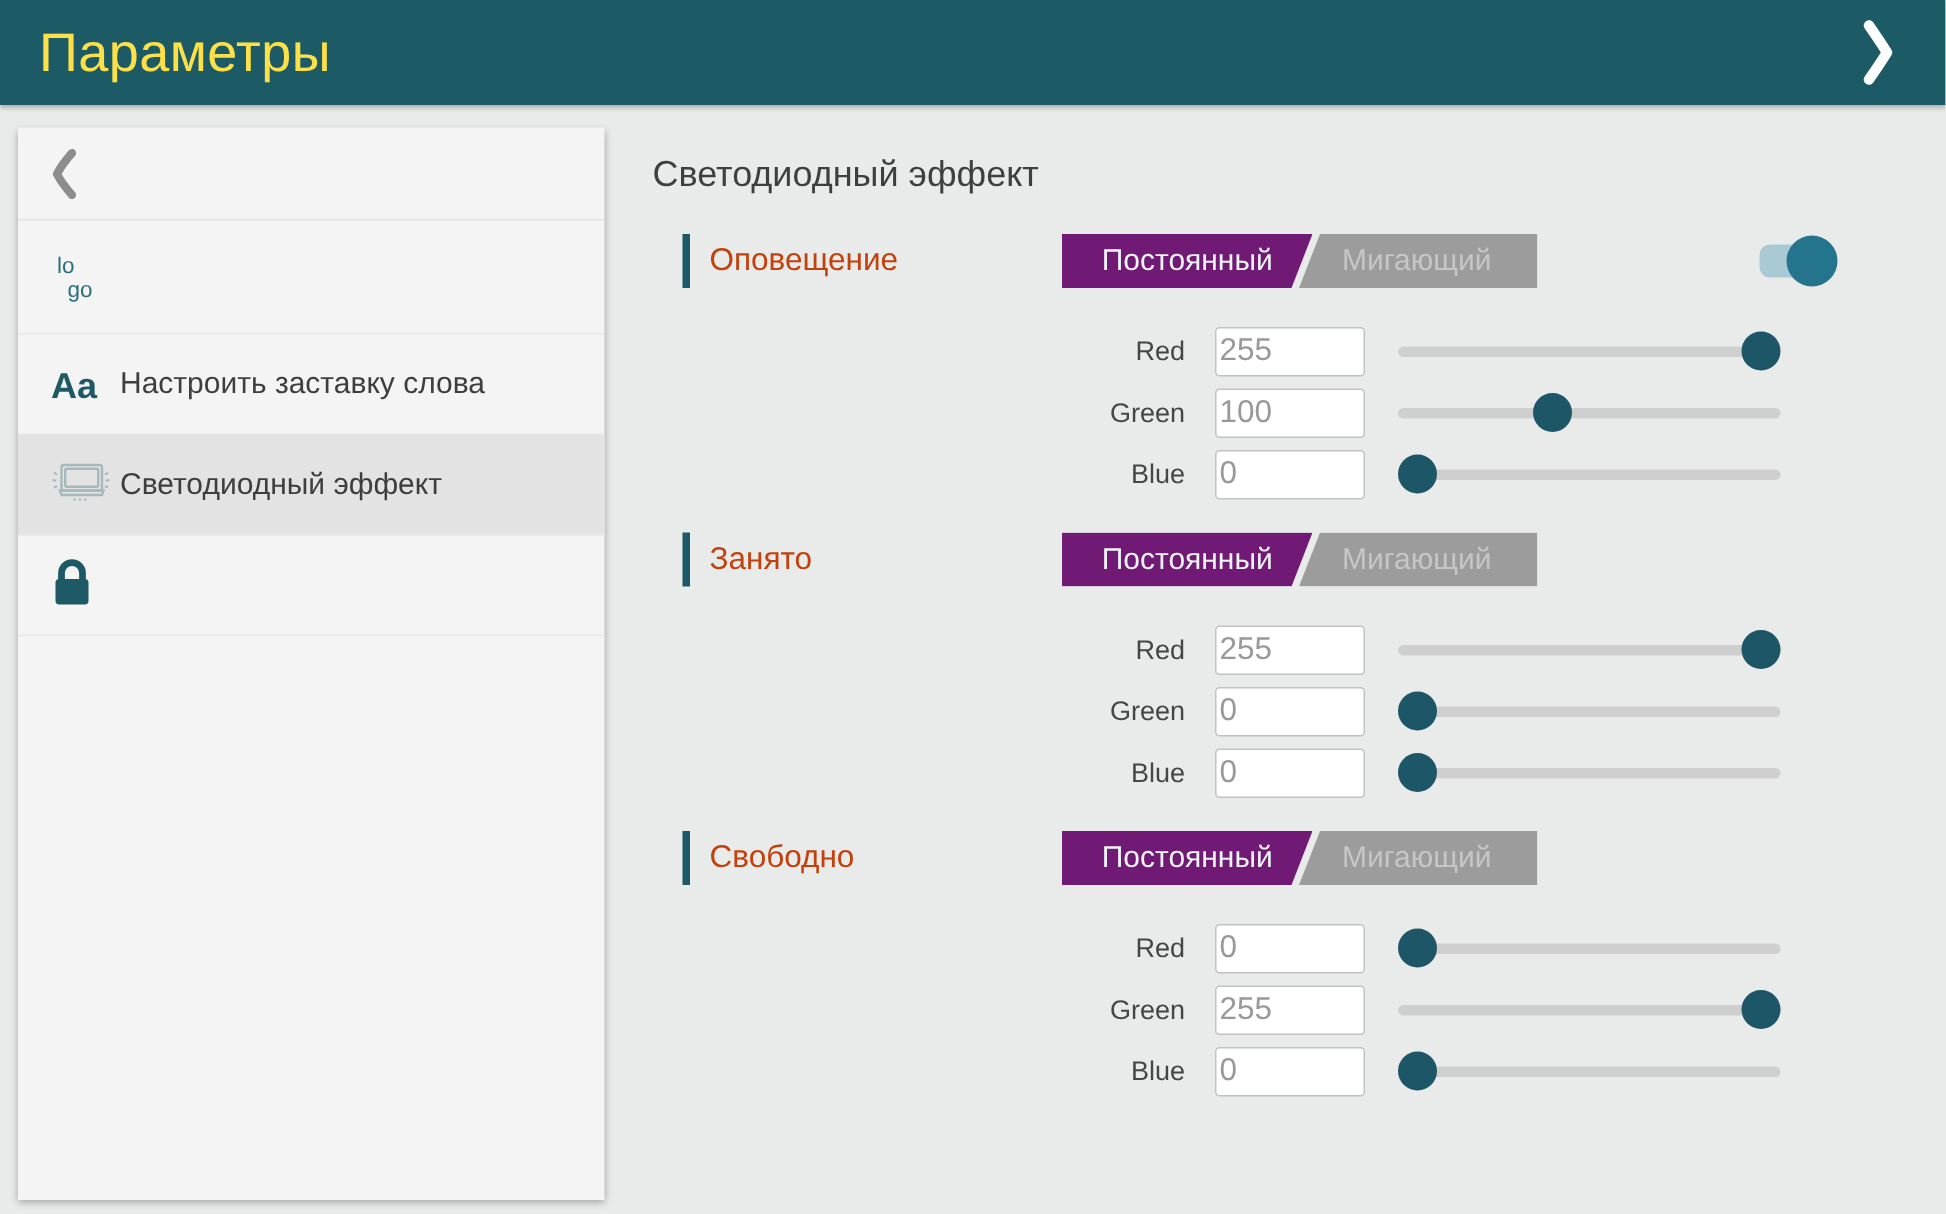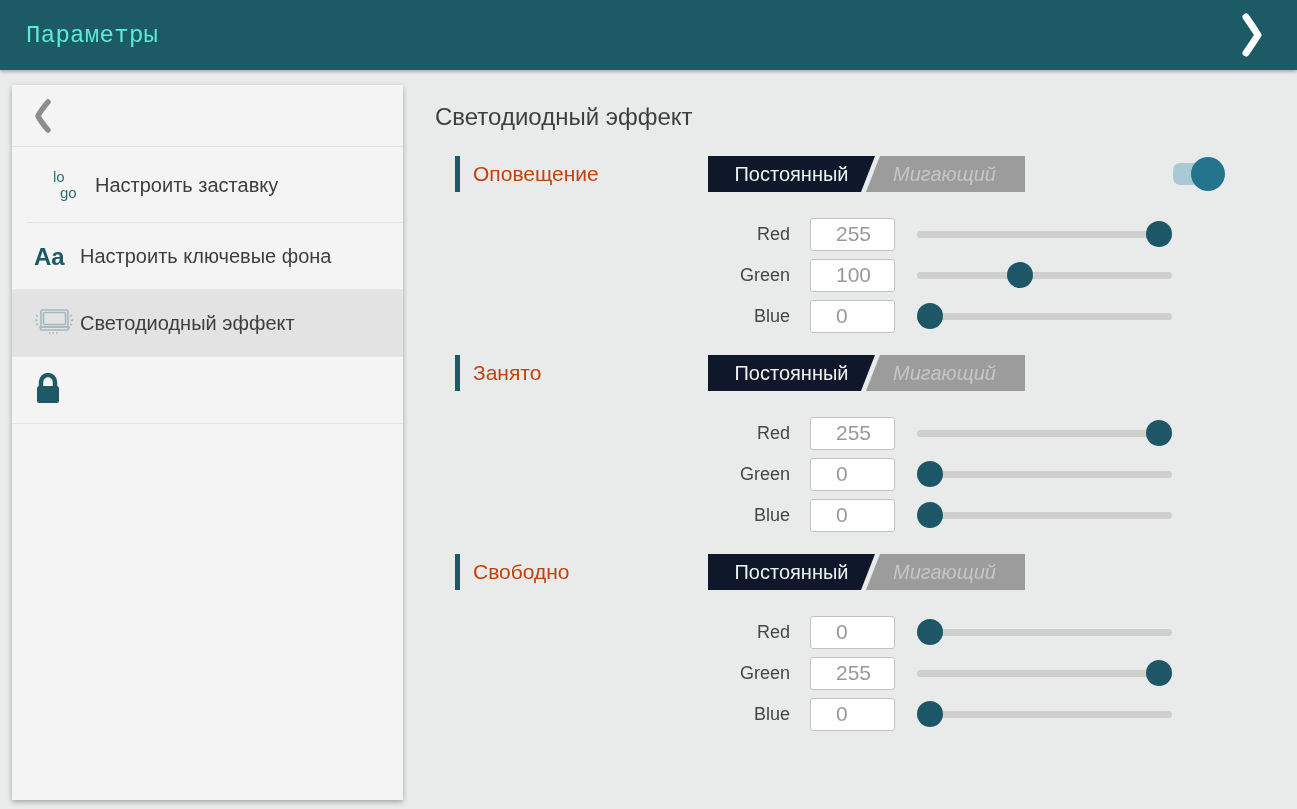--- a/index.html
+++ b/index.html
@@ -4,64 +4,64 @@
 <style>
   * { margin:0; padding:0; box-sizing:border-box; }
   html,body { width:1297px; height:809px; overflow:hidden; }
   body { font-family:"Liberation Sans","DejaVu Sans",sans-serif; background:#e9eaea; }
 
   .app { width:1297px; height:809px; display:flex; flex-direction:column; }
 
   
   .app-header { height:70px; flex:none; background:#1c5b66; display:flex; align-items:center;
                 padding:0 26px; box-shadow:0 2px 3px rgba(0,0,0,.25); position:relative; z-index:5; }
-  .app-title { color:#5eead4; font-size:24px; letter-spacing:.3px;font-family:Liberation Mono, monospace; }
+  .app-title { color:#fde047; font-size:36px; letter-spacing:.3px; }
   .header-forward { margin-left:auto; width:34px; height:46px; display:flex; align-items:center;
                     justify-content:center; cursor:pointer; }
 
   
   .body { flex:1; display:flex; align-items:stretch; }
 
   
   .sidebar { width:391px; flex:none; margin:15px 0 9px 12px; background:#f4f4f5;
              box-shadow:0 2px 5px rgba(0,0,0,.3); display:flex; flex-direction:column; }
   .side-back { height:62px; flex:none; border-bottom:1px solid #e3e3e3; display:flex;
                align-items:center; padding-left:22px; cursor:pointer; }
   .side-item { display:flex; align-items:center; min-height:67px; padding:10px 12px 10px 20px;
                border-bottom:1px solid #e7e7e7; cursor:pointer; }
-  .side-item.first { min-height:76px;margin-left:15px; }
+  .side-item.first { min-height:76px; }
   .side-item.selected { background:#e3e3e4; }
   .side-icon { width:48px; flex:none; display:flex; align-items:center; }
   .side-label { font-size:20px; color:#3e3e3e; line-height:26px; max-width:280px; }
 
   
   .main { flex:1; padding:33px 0 0 32px; position:relative; }
   .page-title { font-size:24px; font-weight:400; color:#3f3f3f; line-height:28px; margin:0 0 25px 0; }
   .section { margin-left:20px; width:calc(100% - 20px); }
   .sec-head { position:relative; height:36px; margin-bottom:26px; display:flex; align-items:center; }
   .accent-bar { width:5px; height:36px; background:#1e5a66; margin-right:13px; flex:none; }
   .sec-name { font-size:21px; color:#c2410c; }
 
   .mode-switch { position:absolute; left:253px; top:0; width:317px; height:36px; }
   .seg { position:absolute; top:0; height:36px; line-height:36px; text-align:center; font-size:20px; cursor:pointer; }
-  .seg-on  { left:0; width:167px; background:#0f172a; color:#edf4f4;
+  .seg-on  { left:0; width:167px; background:#701a75; color:#edf4f4;
              clip-path:polygon(0 0,100% 0,calc(100% - 14px) 100%,0 100%); }
   .seg-off { left:156px; right:0; background:#9c9c9c; color:#c6c6c6;
-             clip-path:polygon(16px 0,100% 0,100% 100%,2px 100%);font-style:italic; }
+             clip-path:polygon(16px 0,100% 0,100% 100%,2px 100%); }
 
   .toggle { position:absolute; right:72px; top:0; width:52px; height:36px; cursor:pointer; }
   .toggle-track { position:absolute; left:0; top:7px; width:40px; height:22px; border-radius:7px; background:#a9cad5; }
   .toggle-knob  { position:absolute; right:0; top:1px; width:34px; height:34px; border-radius:50%; background:#25748e; }
 
   .rows { margin-bottom:22px; }
   .row { display:flex; align-items:center; height:33px; margin-bottom:8px; }
   .ch-label { width:335px; text-align:right; font-size:18px; color:#464646; flex:none; }
-  .num-input { margin-left:20px; width:85px; height:33px; flex:none; border:1px solid #c2c2c2;
+  .num-input { margin-left:20px; width:100px; height:33px; flex:none; border:1px solid #c2c2c2;
                border-radius:3px; background:#ffffff; color:#999999; font-size:21px;
-               font-family:"Liberation Sans",sans-serif; padding:0 0 2px 25px; outline:none; }
+               font-family:"Liberation Sans",sans-serif; padding:0 0 2px 2px; outline:none; }
   .slider { margin-left:22px; position:relative; width:255px; height:33px; flex:none; cursor:pointer; }
   .slider-track { position:absolute; left:0; right:0; top:13px; height:7px; border-radius:4px; background:#cfcfcf; }
   .slider-thumb { position:absolute; top:3px; width:26px; height:26px; border-radius:50%; background:#1d5767; }
 </style>
 </head>
 <body>
 
 <div class="app">
 
   <header class="app-header">
@@ -82,30 +82,29 @@
         </svg>
       </div>
 
       <div class="side-item first">
         <span class="side-icon">
           <svg width="40" height="38" viewBox="0 0 40 38">
             <text x="6" y="16" font-size="15" fill="#2c6f7b" font-family="Liberation Sans, sans-serif">lo</text>
             <text x="13" y="32" font-size="15" fill="#2c6f7b" font-family="Liberation Sans, sans-serif">go</text>
           </svg>
         </span>
-        <span class="side-label">Настроить заставку</span>
       </div>
 
       <div class="side-item">
         <span class="side-icon">
           <svg width="40" height="30" viewBox="0 0 40 30">
             <text x="2" y="24" font-size="24" font-weight="bold" fill="#1d5a66" font-family="Liberation Sans, sans-serif">Aa</text>
           </svg>
         </span>
-        <span class="side-label">Настроить ключевые фона</span>
+        <span class="side-label">Настроить заставку слова</span>
       </div>
 
       <div class="side-item selected">
         <span class="side-icon">
           <svg width="44" height="34" viewBox="0 0 44 34" fill="none" stroke="#a5b9bd" stroke-width="1.6">
             <rect x="9" y="4" width="27" height="17" rx="1.5"></rect>
             <rect x="11.5" y="6.5" width="22" height="12" rx="1"></rect>
             <path d="M8 21 L37 21 L36 24 L9 24 Z"></path>
             <path d="M4 9 l2 1.5 M3 14 l2.5 0.5 M4 19 l2 -1" stroke-width="1.4"></path>
             <path d="M40 9 l-2 1.5 M41 14 l-2.5 0.5 M40 19 l-2 -1" stroke-width="1.4"></path>

